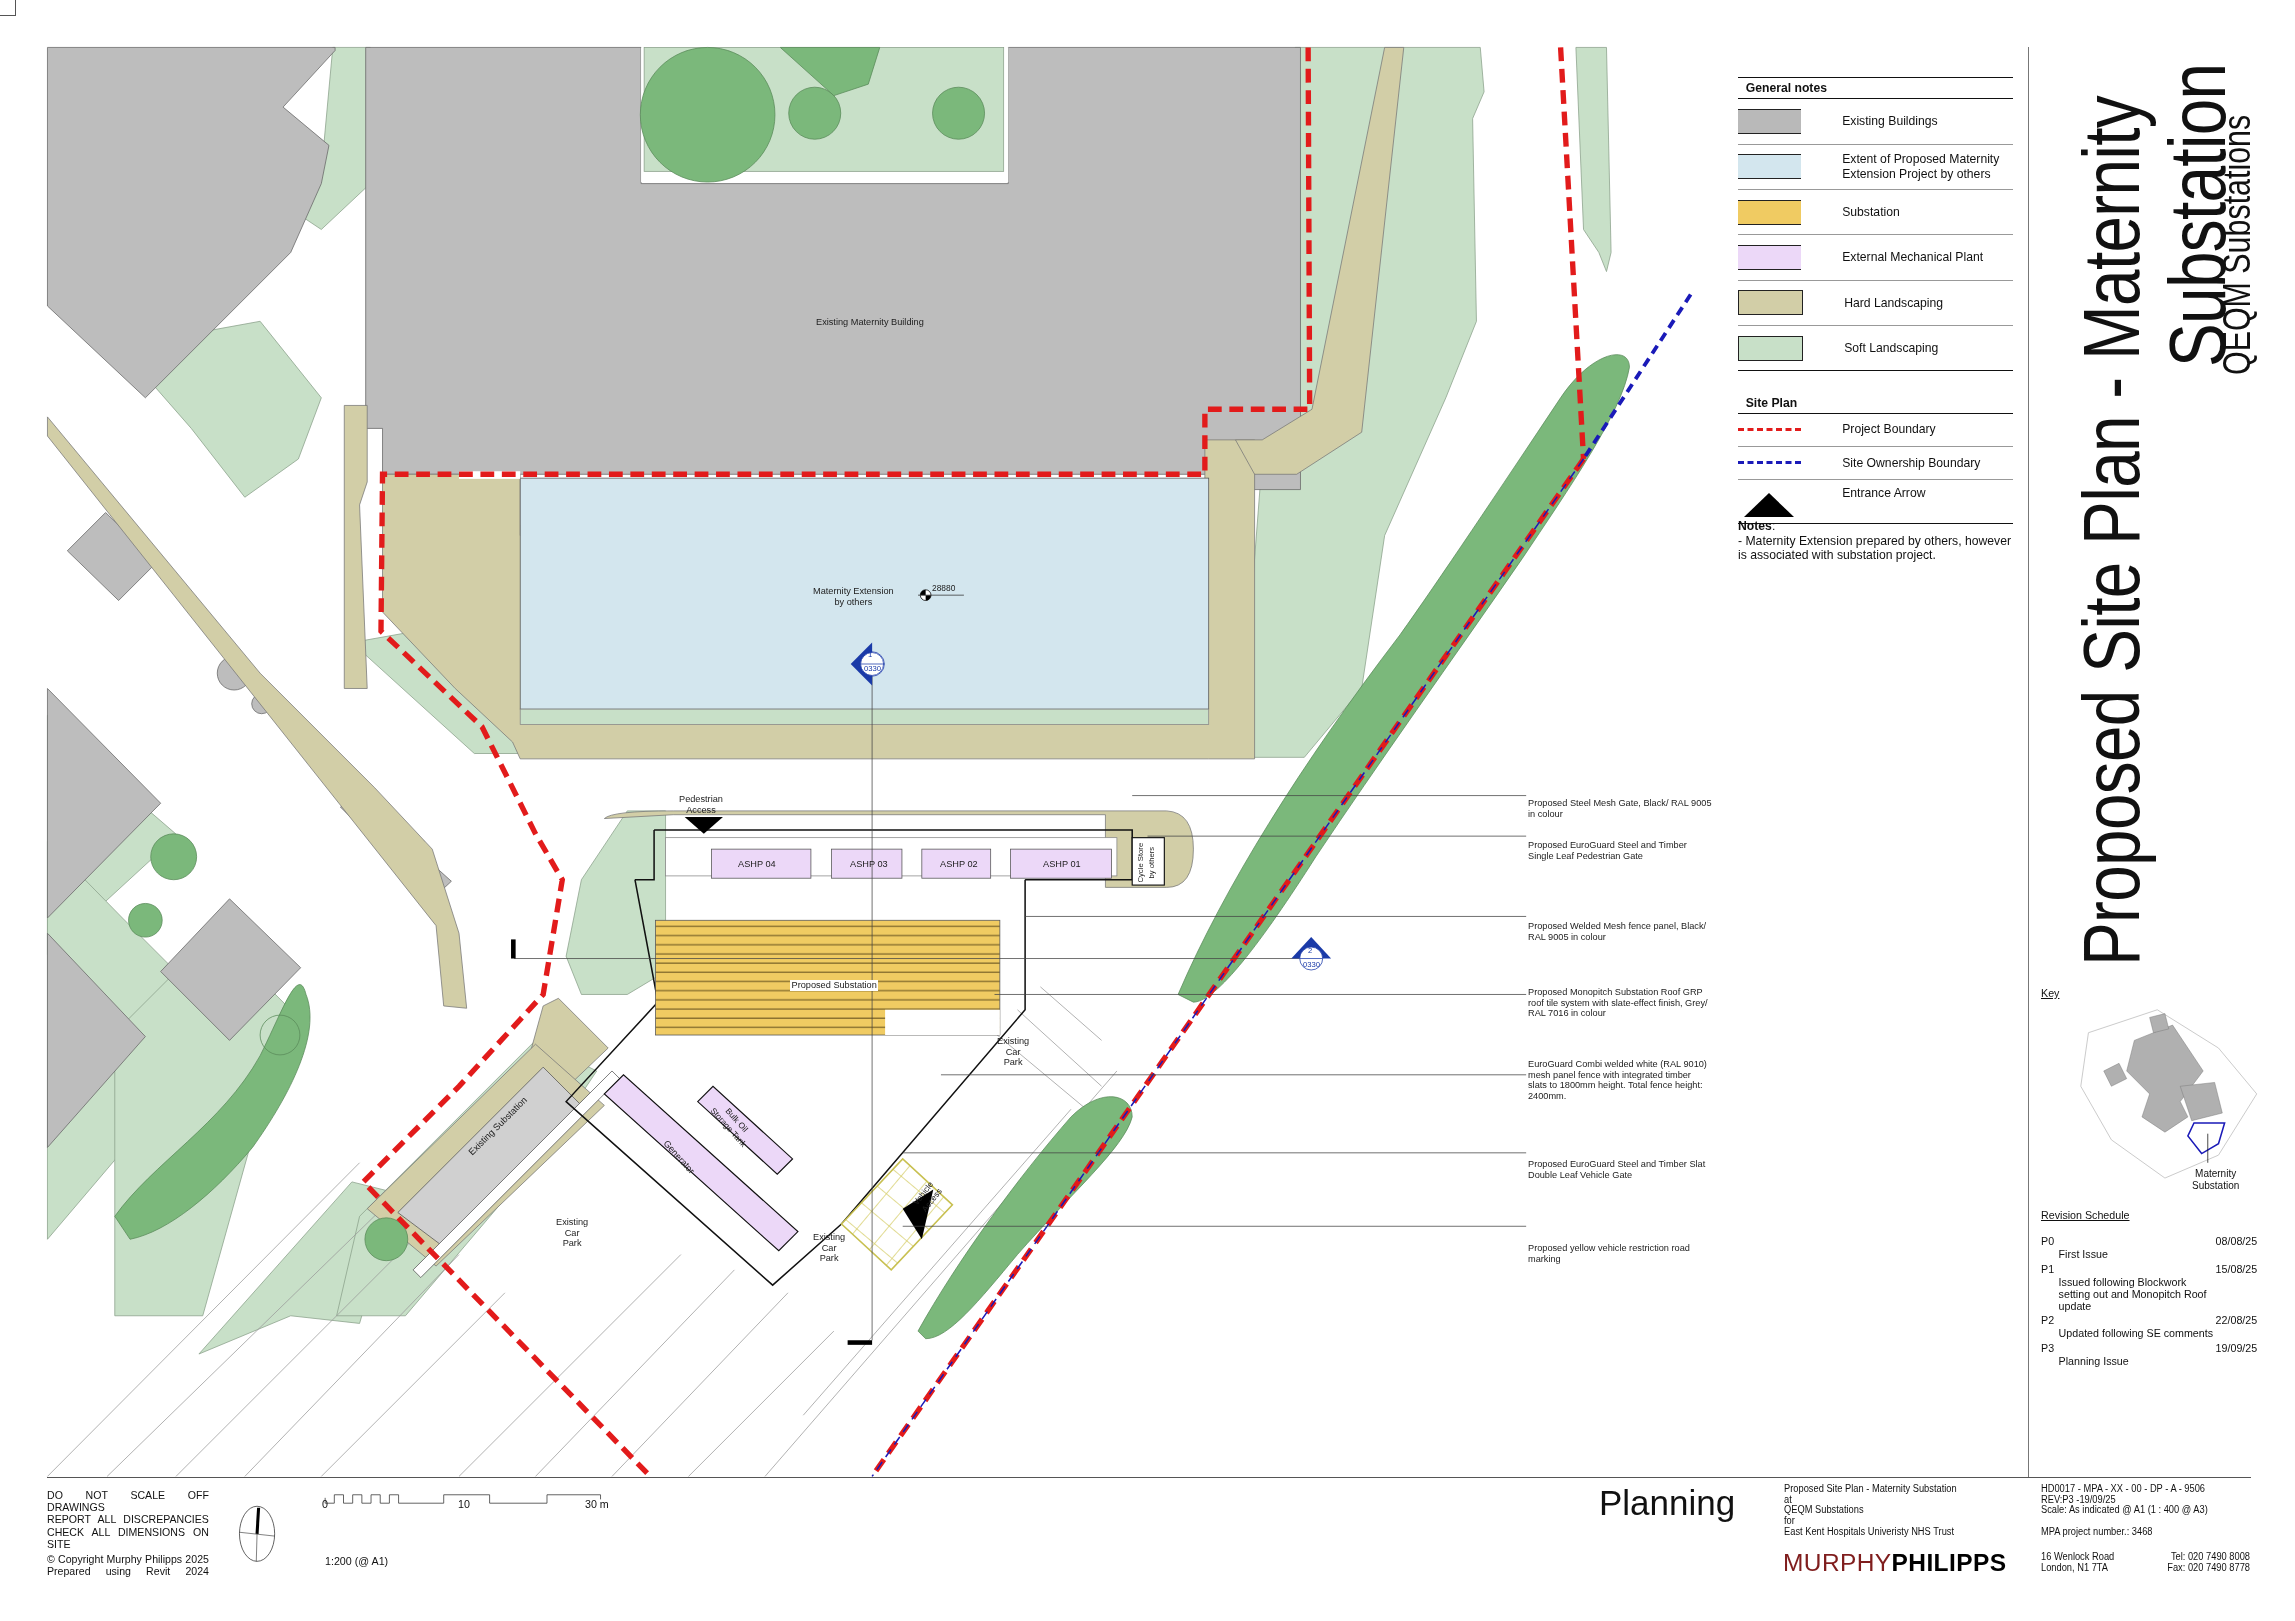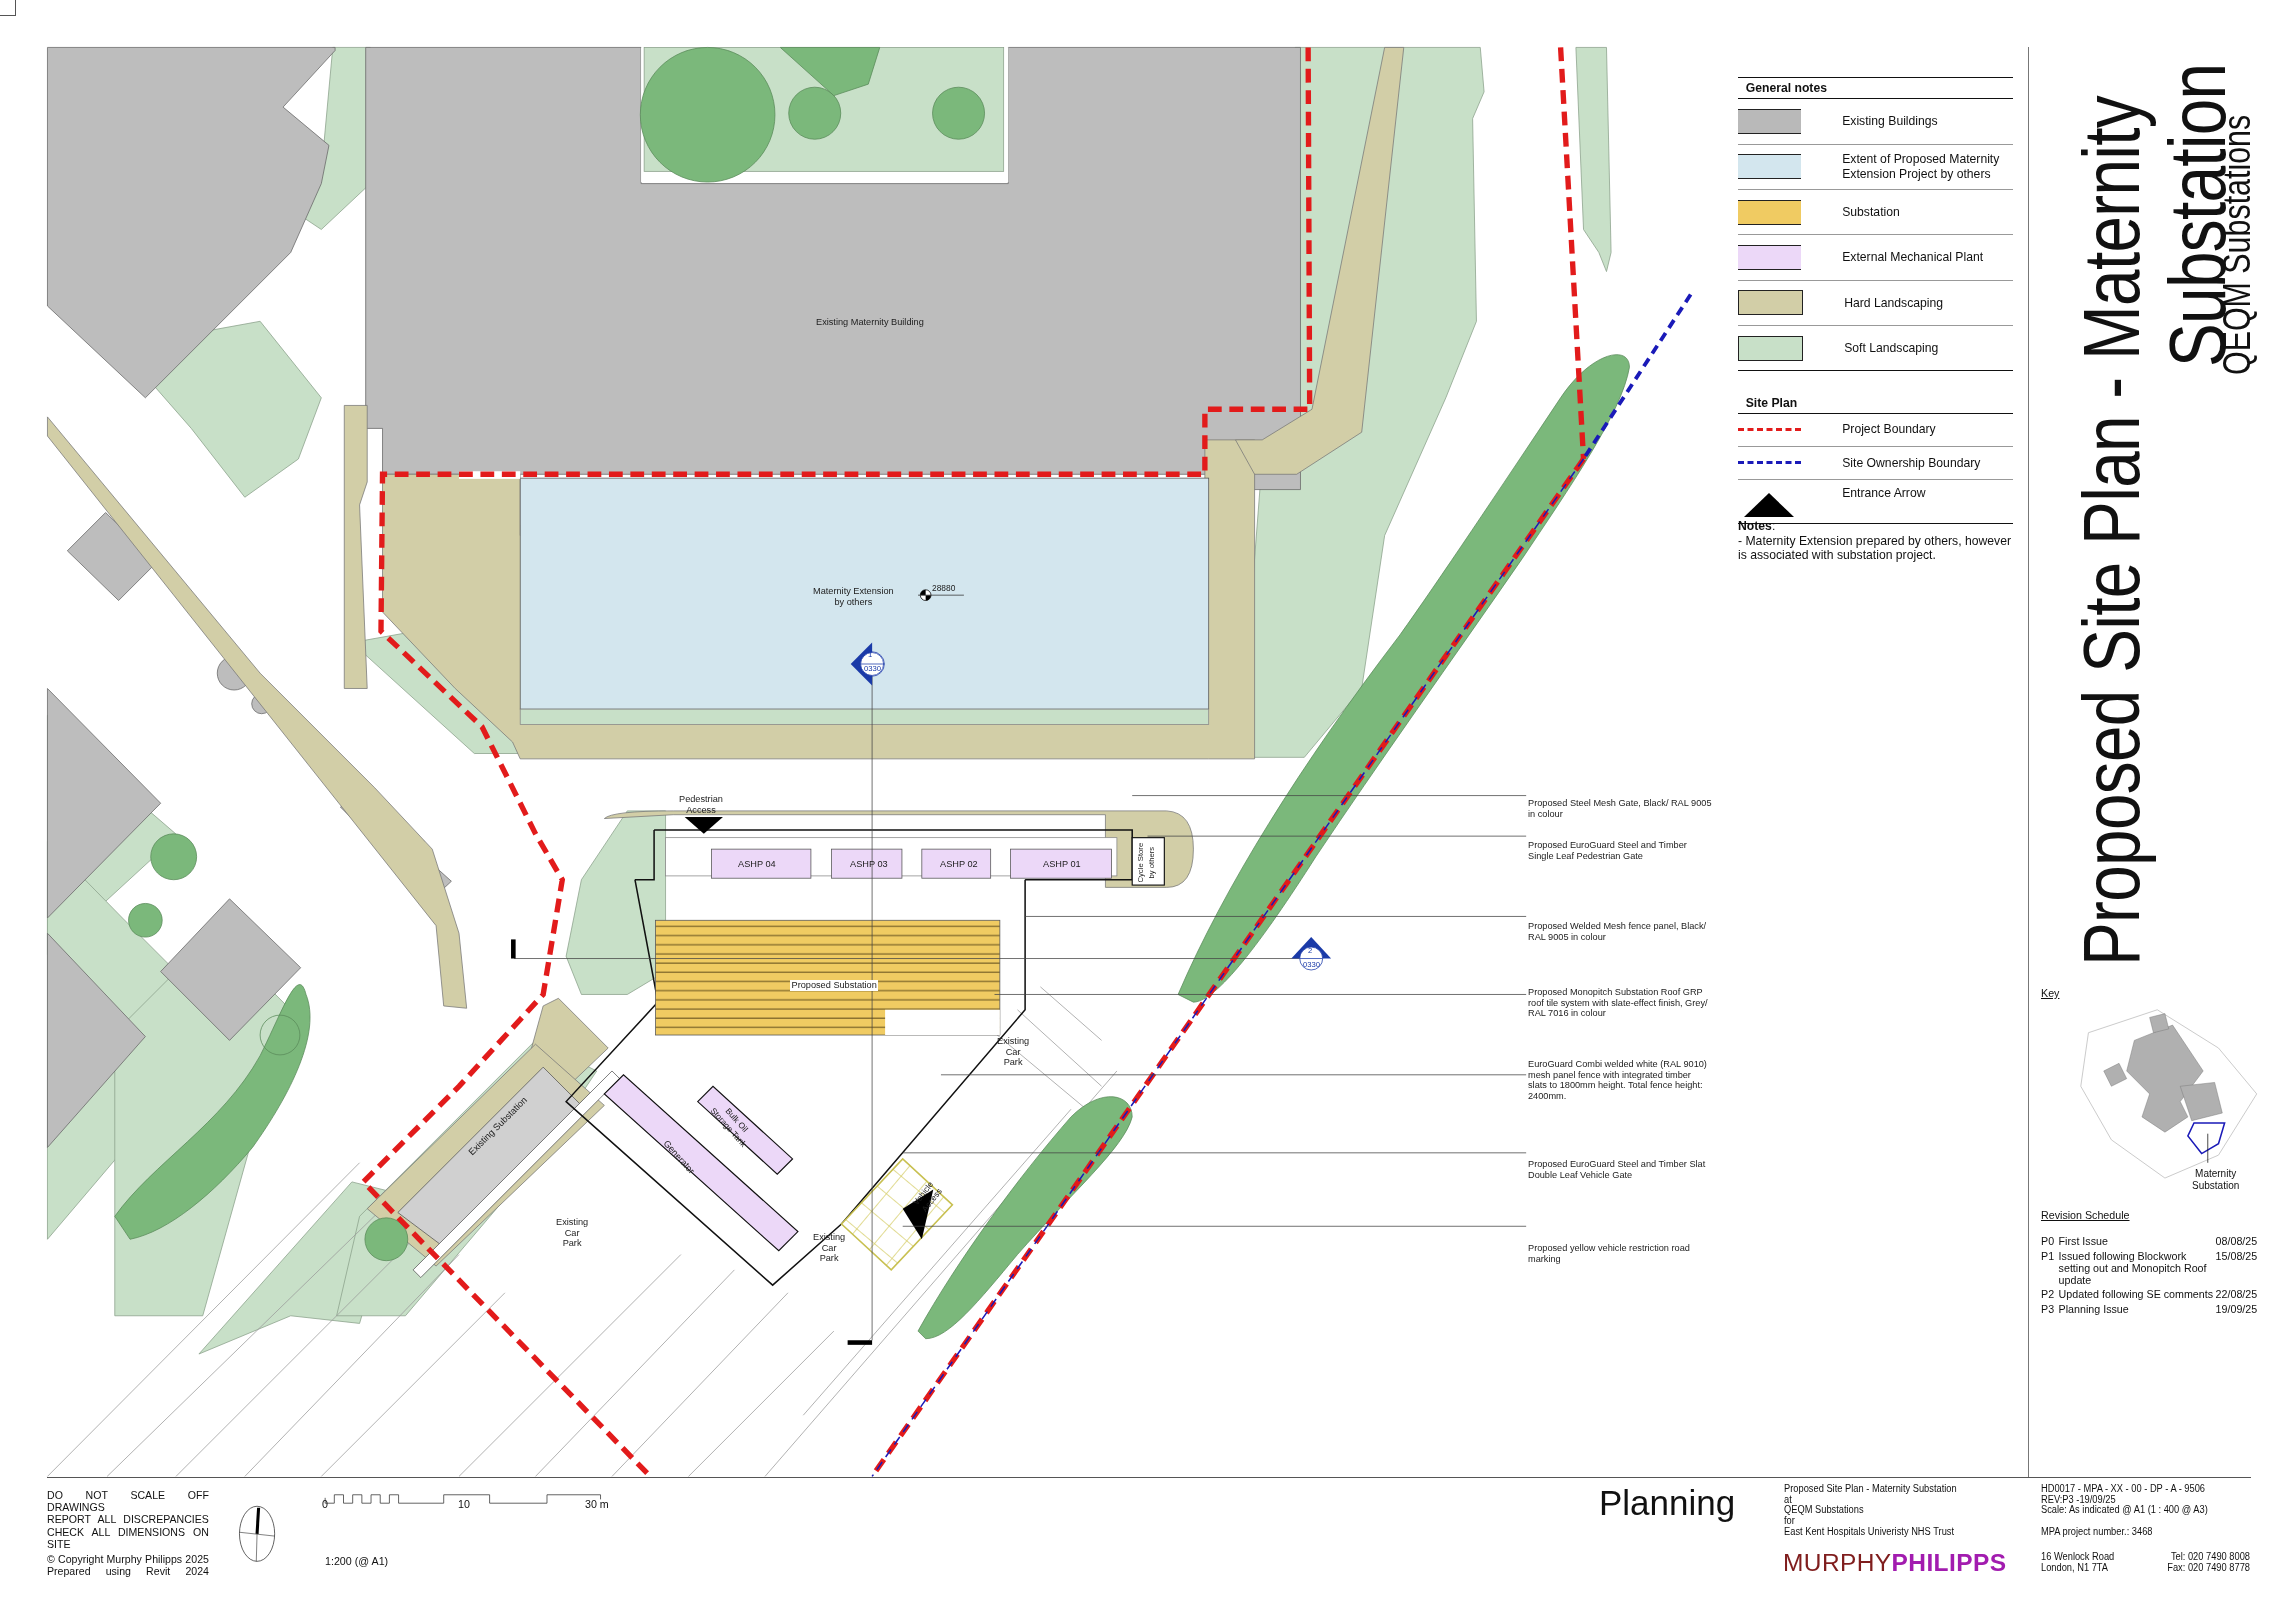--- a/index.html
+++ b/index.html
@@ -28,36 +28,36 @@
   .vt2{left:2152px;top:367px;font-size:80px;letter-spacing:-0.8px;transform:rotate(-90deg) scaleX(0.82);}
   .vt3{left:2216px;top:375px;font-size:38px;transform:rotate(-90deg) scaleX(0.8);}
   
   .key-label{position:absolute;left:2041px;top:987px;font-size:10.7px;text-decoration:underline;}
   .key-caption{position:absolute;left:2192px;top:1168px;font-size:10px;text-align:center;line-height:11.5px;}
   
   .rev-title{position:absolute;left:2041px;top:1209px;font-size:10.7px;text-decoration:underline;}
   .rev-table{position:absolute;left:2041px;top:1235px;font-size:10.7px;line-height:12.2px;width:222px;}
   .rev-row{display:flex;margin-bottom:2.3px;}
   .rev-code{width:17.6px;flex:none;}
-  .rev-desc{width:157px;flex:none;}
+  .rev-desc{width:157px;flex:none;margin-top:13px;}
   .rev-date{flex:none;}
   
   .annot{position:absolute;left:1528px;font-size:9.2px;line-height:10.7px;color:#222;width:184px;margin-top:21px;}
   
   .pl{position:absolute;font-size:9.2px;color:#222;text-align:center;line-height:10.7px;white-space:nowrap;}
   
   .warn{position:absolute;left:47px;top:1489px;font-size:11.5px;line-height:12.2px;width:176px;text-align:justify;text-align-last:justify;transform:scaleX(0.92);transform-origin:left top;}
   .copy{position:absolute;left:47px;top:1553px;font-size:11.5px;line-height:12.2px;width:176px;text-align:justify;text-align-last:justify;transform:scaleX(0.92);transform-origin:left top;}
   .sb-lbl{position:absolute;top:1498px;font-size:10.7px;}
   .scale-txt{position:absolute;left:325px;top:1555px;font-size:10.7px;}
   .planning{position:absolute;left:1599px;top:1483px;font-size:35px;}
   .tb-desc{position:absolute;left:1784px;top:1484px;font-size:10px;line-height:10.7px;transform:scaleX(0.93);transform-origin:left top;}
   .logo{position:absolute;left:1783px;top:1549px;font-size:24.5px;letter-spacing:0.4px;}
   .logo .l1{font-weight:normal;color:#7f1d1d;}
-  .logo .l2{font-weight:bold;color:#a21caf;}
+  .logo .l2{font-weight:bold;color:#000000;}
   .tb-ref{position:absolute;left:2041px;top:1484px;font-size:10px;line-height:10.7px;transform:scaleX(0.93);transform-origin:left top;}
   .tb-addr{position:absolute;left:2041px;top:1552px;font-size:10px;line-height:10.7px;transform:scaleX(0.93);transform-origin:left top;}
   .tb-tel{position:absolute;left:2158px;top:1552px;font-size:10px;line-height:10.7px;text-align:right;width:92px;transform:scaleX(0.93);transform-origin:right top;}
 </style>
 </head>
 <body>
 
 <div class="frame-top"></div>
 
 <svg id="plan" viewBox="0 0 3000 2119" xmlns="http://www.w3.org/2000/svg">

